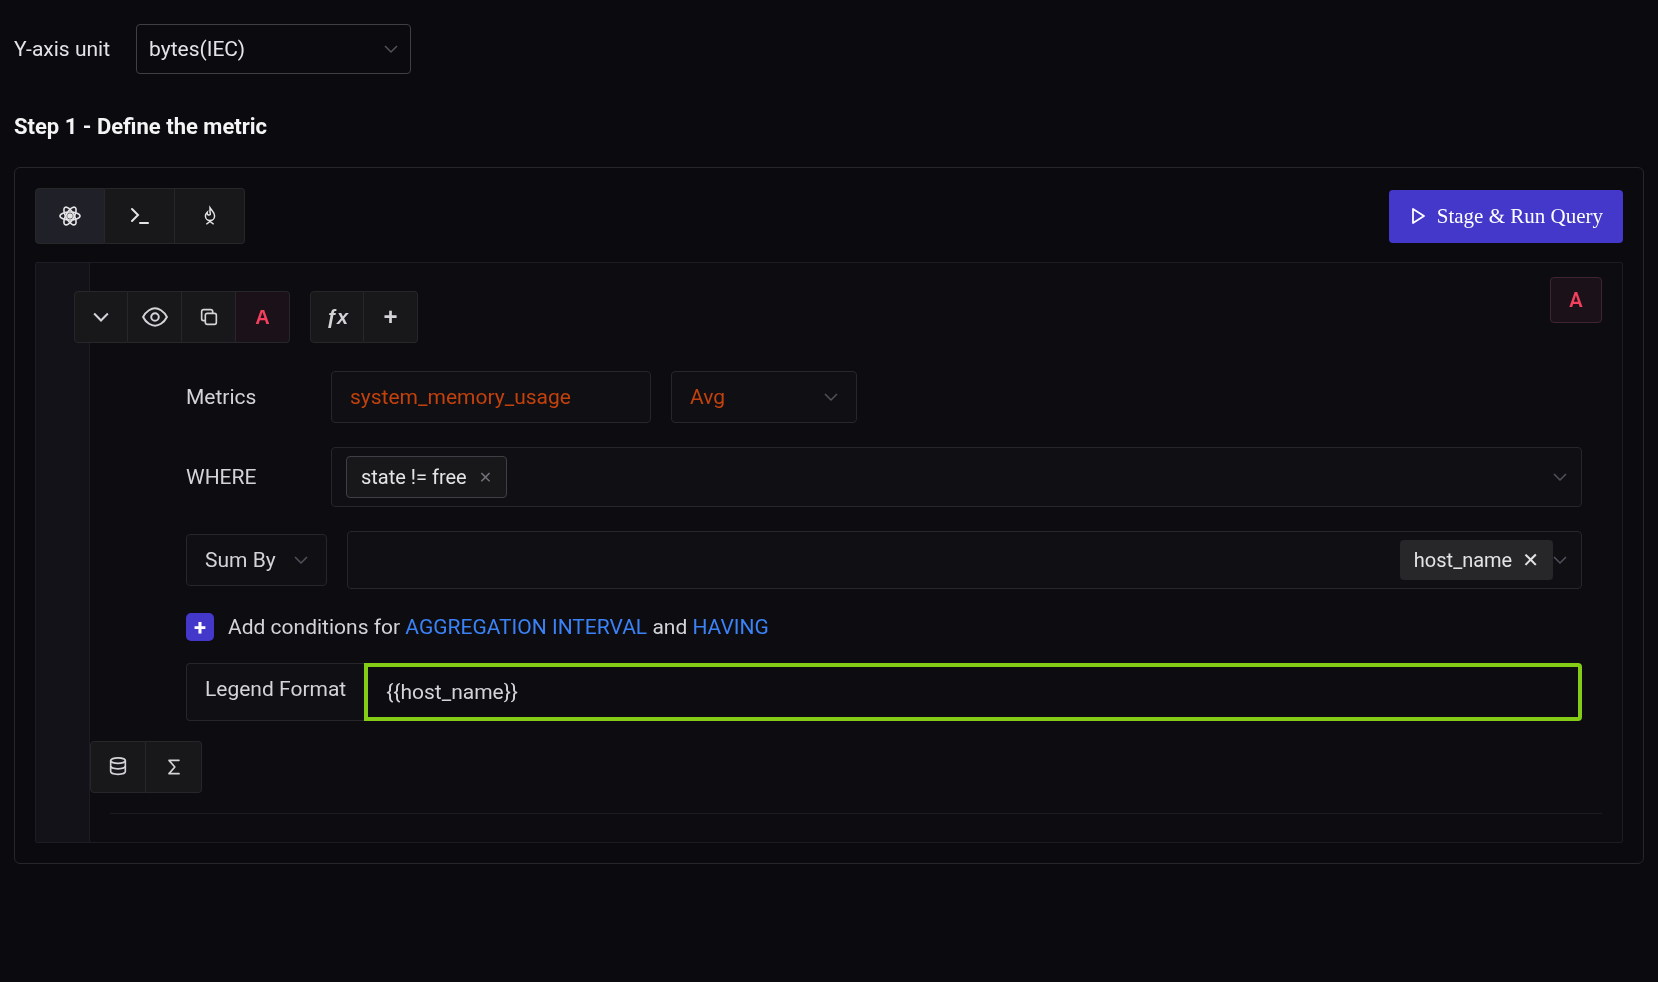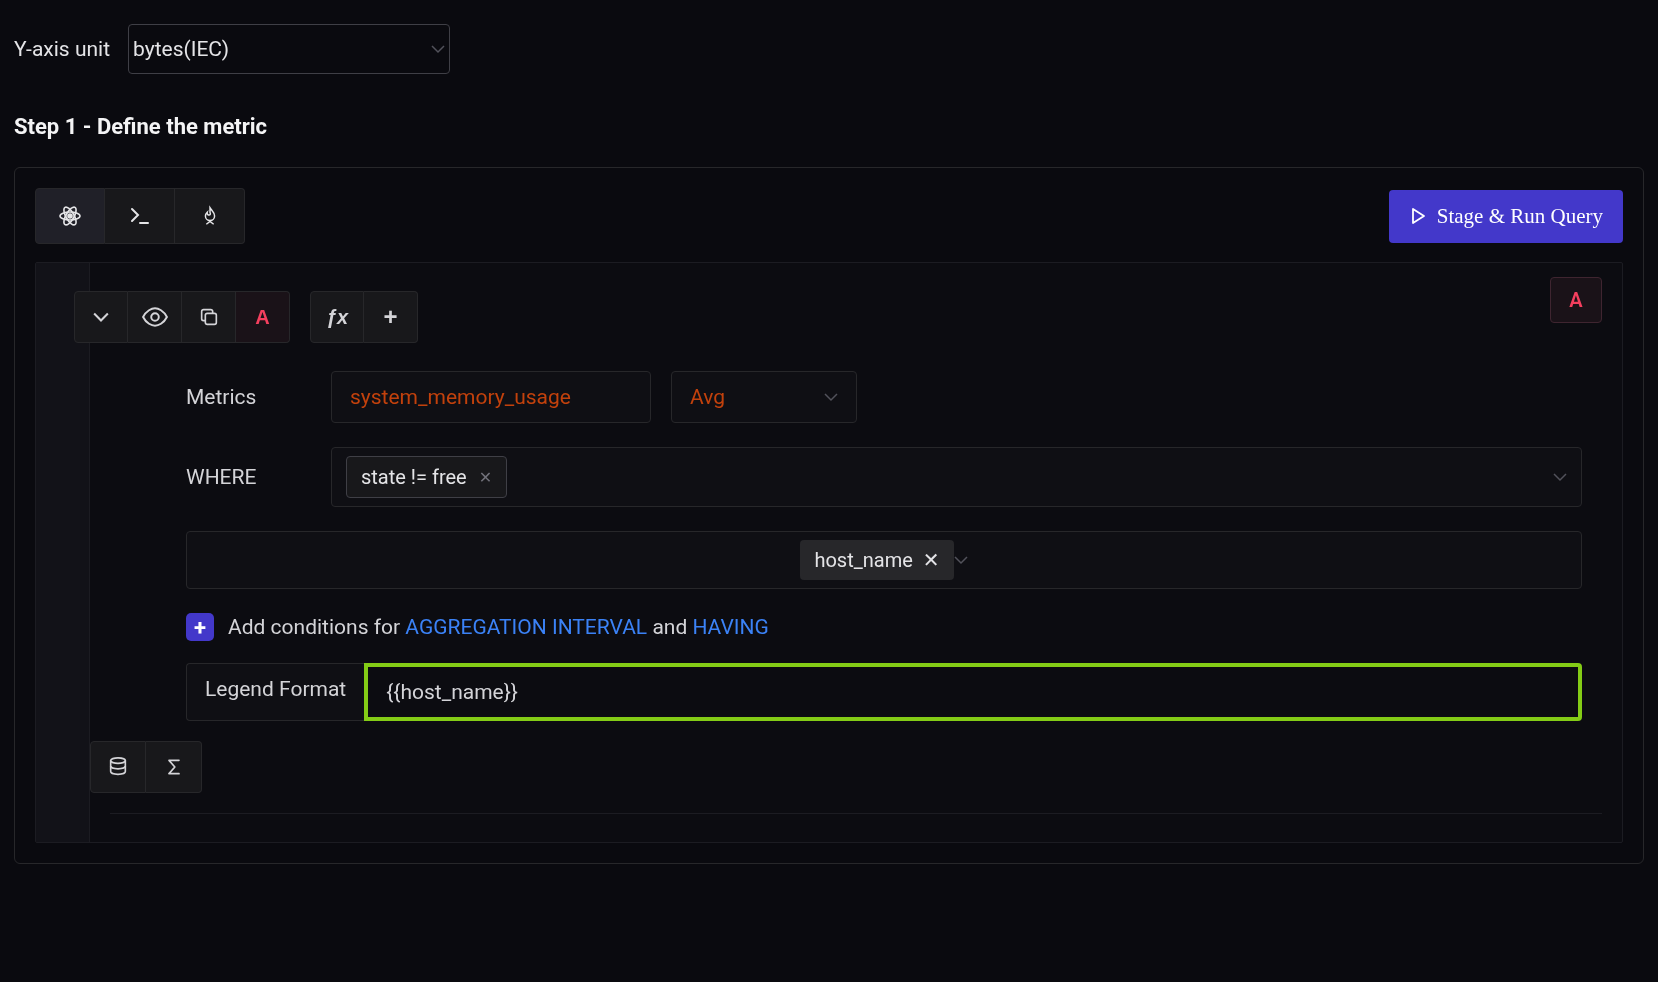--- a/index.html
+++ b/index.html
@@ -12,36 +12,36 @@
     color: #e4e4e7;
     font-family: -apple-system, BlinkMacSystemFont, "Segoe UI", Roboto, sans-serif;
     font-size: 20px;
     padding: 24px 14px;
     width: 1658px;
     min-height: 982px;
   }
   .yaxis-row {
     display: flex;
     align-items: center;
-    gap: 18px;
+    gap: 26px;
     margin-bottom: 40px;
   }
   .yaxis-label {
     color: #e4e4e7;
     font-size: 21px;
     font-weight: 400;
   }
   .yaxis-select {
     display: flex;
     align-items: center;
     justify-content: space-between;
     border: 1px solid #3f3f46;
     border-radius: 4px;
-    padding: 12px 4px;
-    width: 322px;
+    padding: 12px 12px;
+    width: 275px;
     background: #0a0a0f;
     cursor: pointer;
   }
   .yaxis-select-text {
     color: #e4e4e7;
     font-size: 21px;
   }
   .chevron {
     color: #52525b;
   }
@@ -279,21 +279,21 @@
     cursor: pointer;
     font-size: 21px;
   }
   .groupby-box {
     flex: 1;
     border: 1px solid #27272a;
     border-radius: 4px;
     padding: 8px 14px;
     display: flex;
     align-items: center;
-    justify-content: center;
+    justify-content: flex-end;
     background: #0f0f14;
   }
   .tag-solid {
     display: inline-flex;
     align-items: center;
     gap: 10px;
     background: #27272a;
     border-radius: 4px;
     padding: 8px 14px;
     color: #e4e4e7;
@@ -517,20 +517,28 @@
           <span class="chevron">
             <svg width="14" height="10" viewBox="0 0 14 10">
                 <path d="M1 2 L7 8 L13 2" stroke="currentColor" stroke-width="1.5" fill="none"></path>
               </svg>
           </span>
         </div>
       </div>
     </div>
 
     <div class="groupby-row">
+      <div class="sumby-select">
+        <span>Sum By</span>
+        <span class="chevron">
+          <svg width="14" height="10" viewBox="0 0 14 10">
+              <path d="M1 2 L7 8 L13 2" stroke="currentColor" stroke-width="1.5" fill="none"></path>
+            </svg>
+        </span>
+      </div>
       <div class="groupby-box">
         <div class="tag-solid">
           <span>host_name</span>
           <span class="close-x">✕</span>
         </div>
         <span class="chevron">
           <svg width="14" height="10" viewBox="0 0 14 10">
               <path d="M1 2 L7 8 L13 2" stroke="currentColor" stroke-width="1.5" fill="none"></path>
             </svg>
         </span>

